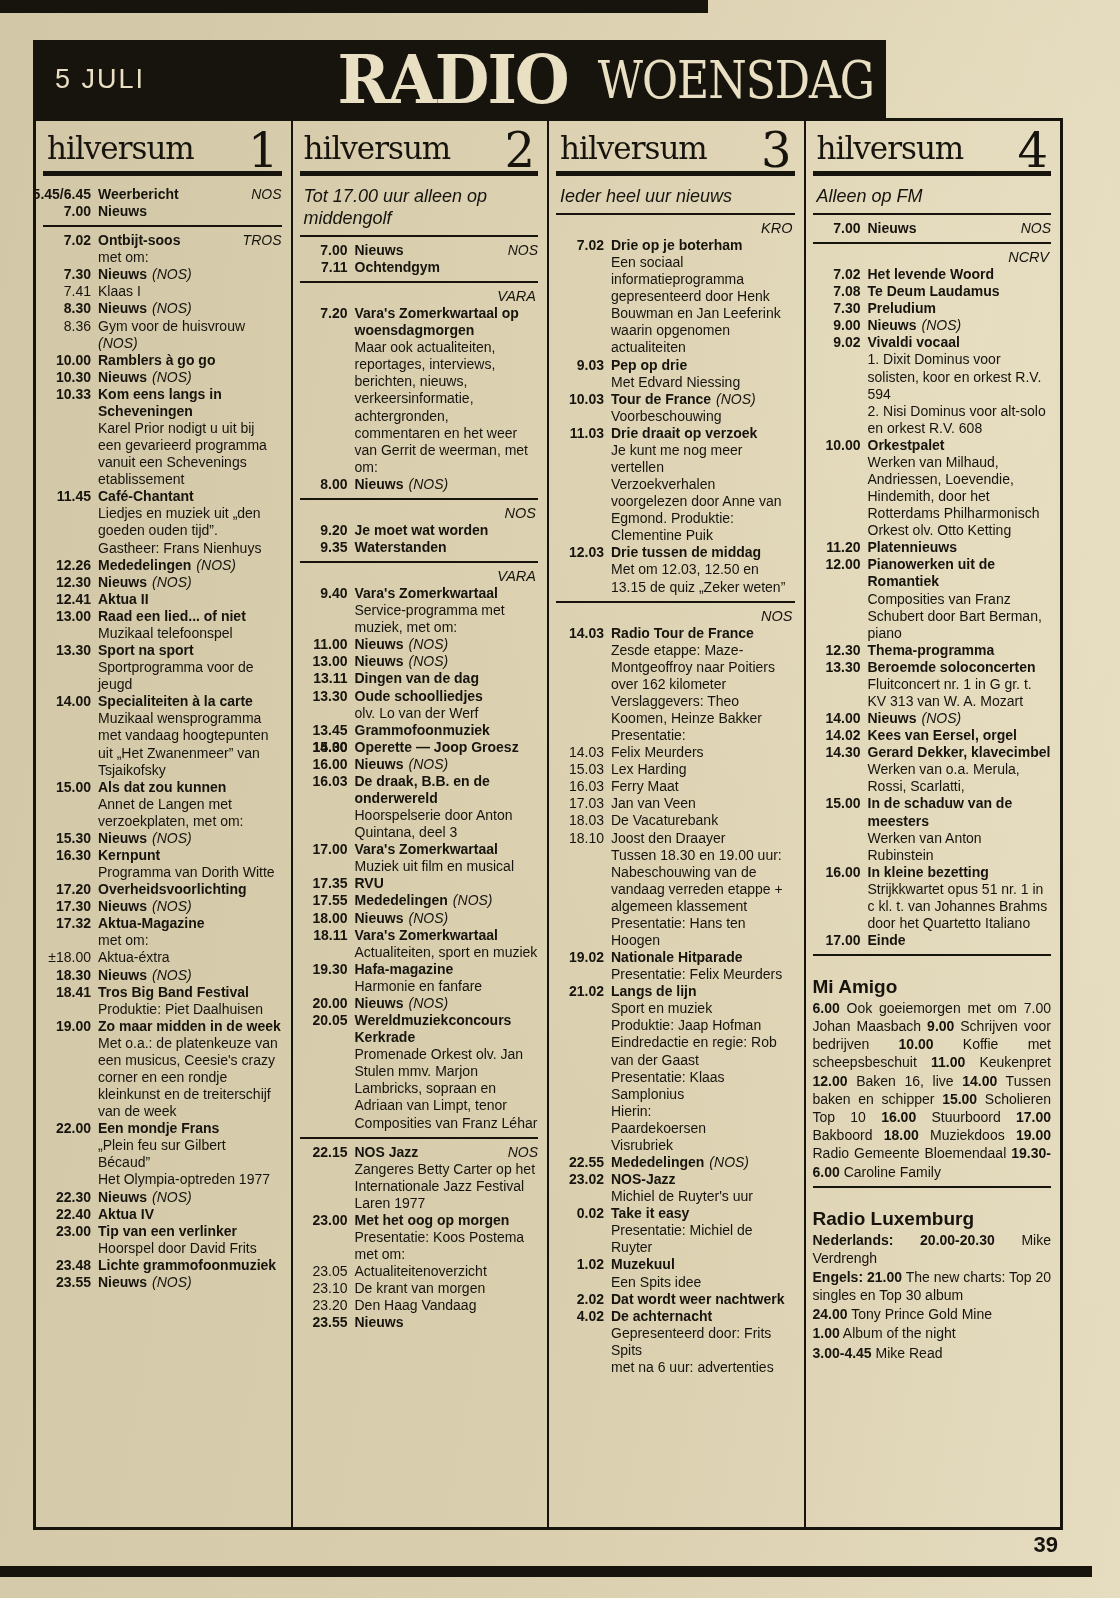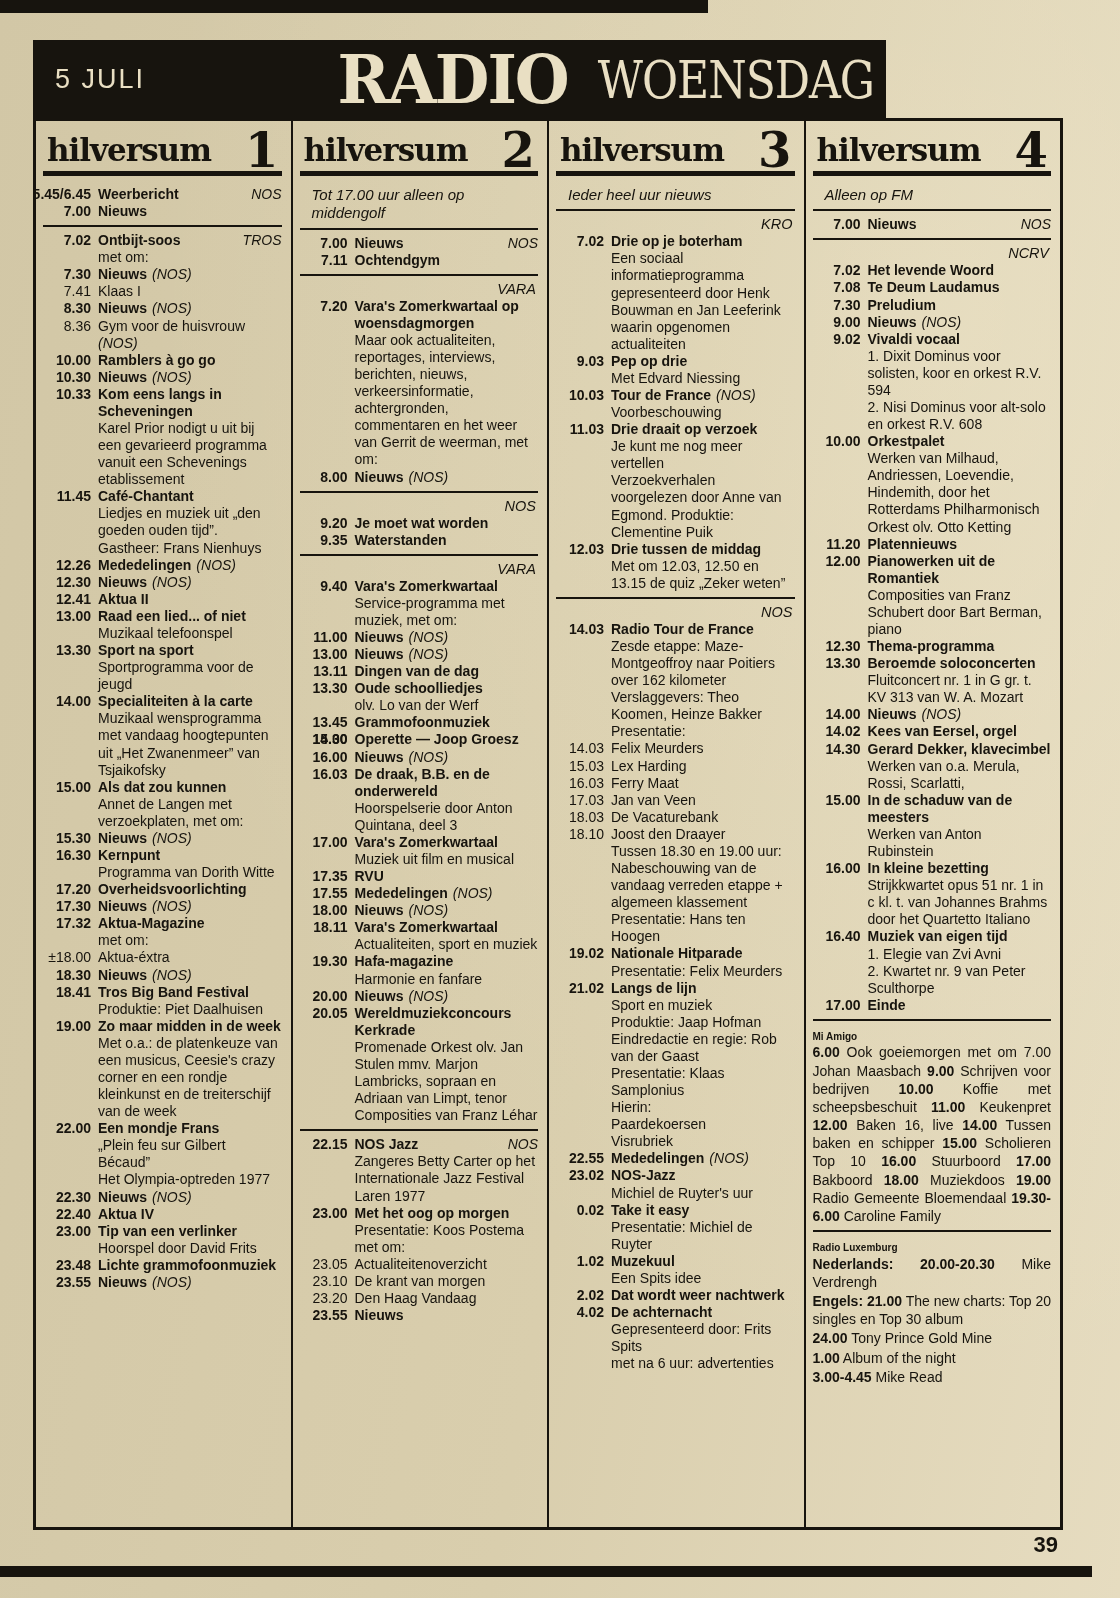--- a/index.html
+++ b/index.html
@@ -25,42 +25,42 @@
   .day   { font-family:"DejaVu Serif", serif; font-size:44px; margin-left:30px; margin-right:12px;
            transform:scaleY(1.18); letter-spacing:-1px; }
 
   .listing-box {
     position:absolute; left:33px; top:118px; width:1030px; height:1412px;
     border:3px solid #17140e; display:flex;
   }
   .col { flex:1 1 0; min-width:0; border-right:2px solid #17140e; padding:4px 9px 0 7px; overflow:hidden; }
   .col:last-child { border-right:none; }
 
-  .col-head { font-family:"DejaVu Serif", serif; font-weight:bold;
-    display:flex; align-items:center; justify-content:space-between; padding:8px 3px 0 4px; }
+  .col-head { font-family:"DejaVu Serif", serif; font-weight:normal;
+    display:flex; align-items:flex-start; justify-content:space-between; padding:8px 3px 0 4px; }
   .st-name { font-size:31px; letter-spacing:-1px; line-height:1; }
   .st-num  { font-size:48px; line-height:34px; }
   .head-rule { height:5px; background:#17140e; margin:4px 0 10px; }
 
   .rule { height:2px; background:#17140e; margin:5px 0; }
-  .intro { font-style:italic; font-size:15px; line-height:1.22; margin:2px 12px 2px; }
+  .intro { font-style:italic; font-size:18px; line-height:1.22; margin:2px 4px 2px; }
   .orgline { font-style:italic; font-size:14.5px; text-align:right; padding-right:2px; margin:2px 0 1px; }
 
   .prog { display:flex; font-size:14px; line-height:1.22; margin:0; }
   .time { flex:0 0 55px; position:relative; font-weight:bold; }
   .time span { position:absolute; right:7px; top:0; white-space:nowrap; }
   .prog.light .time, .prog.light .title { font-weight:normal; }
   .body { flex:1 1 auto; min-width:0; }
   .line1 { position:relative; }
   .title { font-weight:bold; }
   .tag { font-style:italic; margin-left:5px; }
   .org { position:absolute; right:0; top:0; font-style:italic; font-weight:normal; }
   .desc.it { font-style:italic; }
 
-  .sec-head { font-weight:bold; font-size:10px; line-height:1.25; margin:10px 0 0; }
+  .sec-head { font-weight:bold; font-size:19px; line-height:1.25; margin:19px 0 0; }
   .para { font-size:14px; line-height:1.3; text-align:justify; margin:0 0 1px; }
   .para b { font-weight:bold; }
 
   .pagenum { position:absolute; right:62px; top:1532px; font-weight:bold; font-size:22px; }
 </style>
 </head>
 <body>
 
 <div class="page">
   <div class="top-strip"></div>
@@ -960,30 +960,20 @@
           <span class="time">
             <span>16.00</span>
           </span>
           <div class="body">
             <div class="line1"><span class="title">In kleine bezetting</span></div>
             <div class="desc">Strijkkwartet opus 51 nr. 1 in c kl. t. van Johannes Brahms door het Quartetto Italiano</div>
           </div>
         </div>
         <div class="prog">
           <span class="time">
-            <span>16.40</span>
-          </span>
-          <div class="body">
-            <div class="line1"><span class="title">Muziek van eigen tijd</span></div>
-            <div class="desc">1. Elegie van Zvi Avni</div>
-            <div class="desc">2. Kwartet nr. 9 van Peter Sculthorpe</div>
-          </div>
-        </div>
-        <div class="prog">
-          <span class="time">
             <span>17.00</span>
           </span>
           <div class="body">
             <div class="line1"><span class="title">Einde</span></div>
           </div>
         </div>
         <div class="rule"></div>
         <div class="sec-head">Mi Amigo</div>
         <div class="para"><b>6.00</b><span> Ook goeiemorgen met om 7.00 Johan Maasbach </span><b>9.00</b><span> Schrijven voor bedrijven </span><b>10.00</b><span> Koffie met scheepsbeschuit </span><b>11.00</b><span> Keukenpret </span><b>12.00</b><span> Baken 16, live </span><b>14.00</b><span> Tussen baken en schipper </span><b>15.00</b><span> Scholieren Top 10 </span><b>16.00</b><span> Stuurboord </span><b>17.00</b><span> Bakboord </span><b>18.00</b><span> Muziekdoos </span><b>19.00</b><span> Radio Gemeente Bloemendaal </span><b>19.30-6.00</b><span> Caroline Family</span></div>
         <div class="rule"></div>

